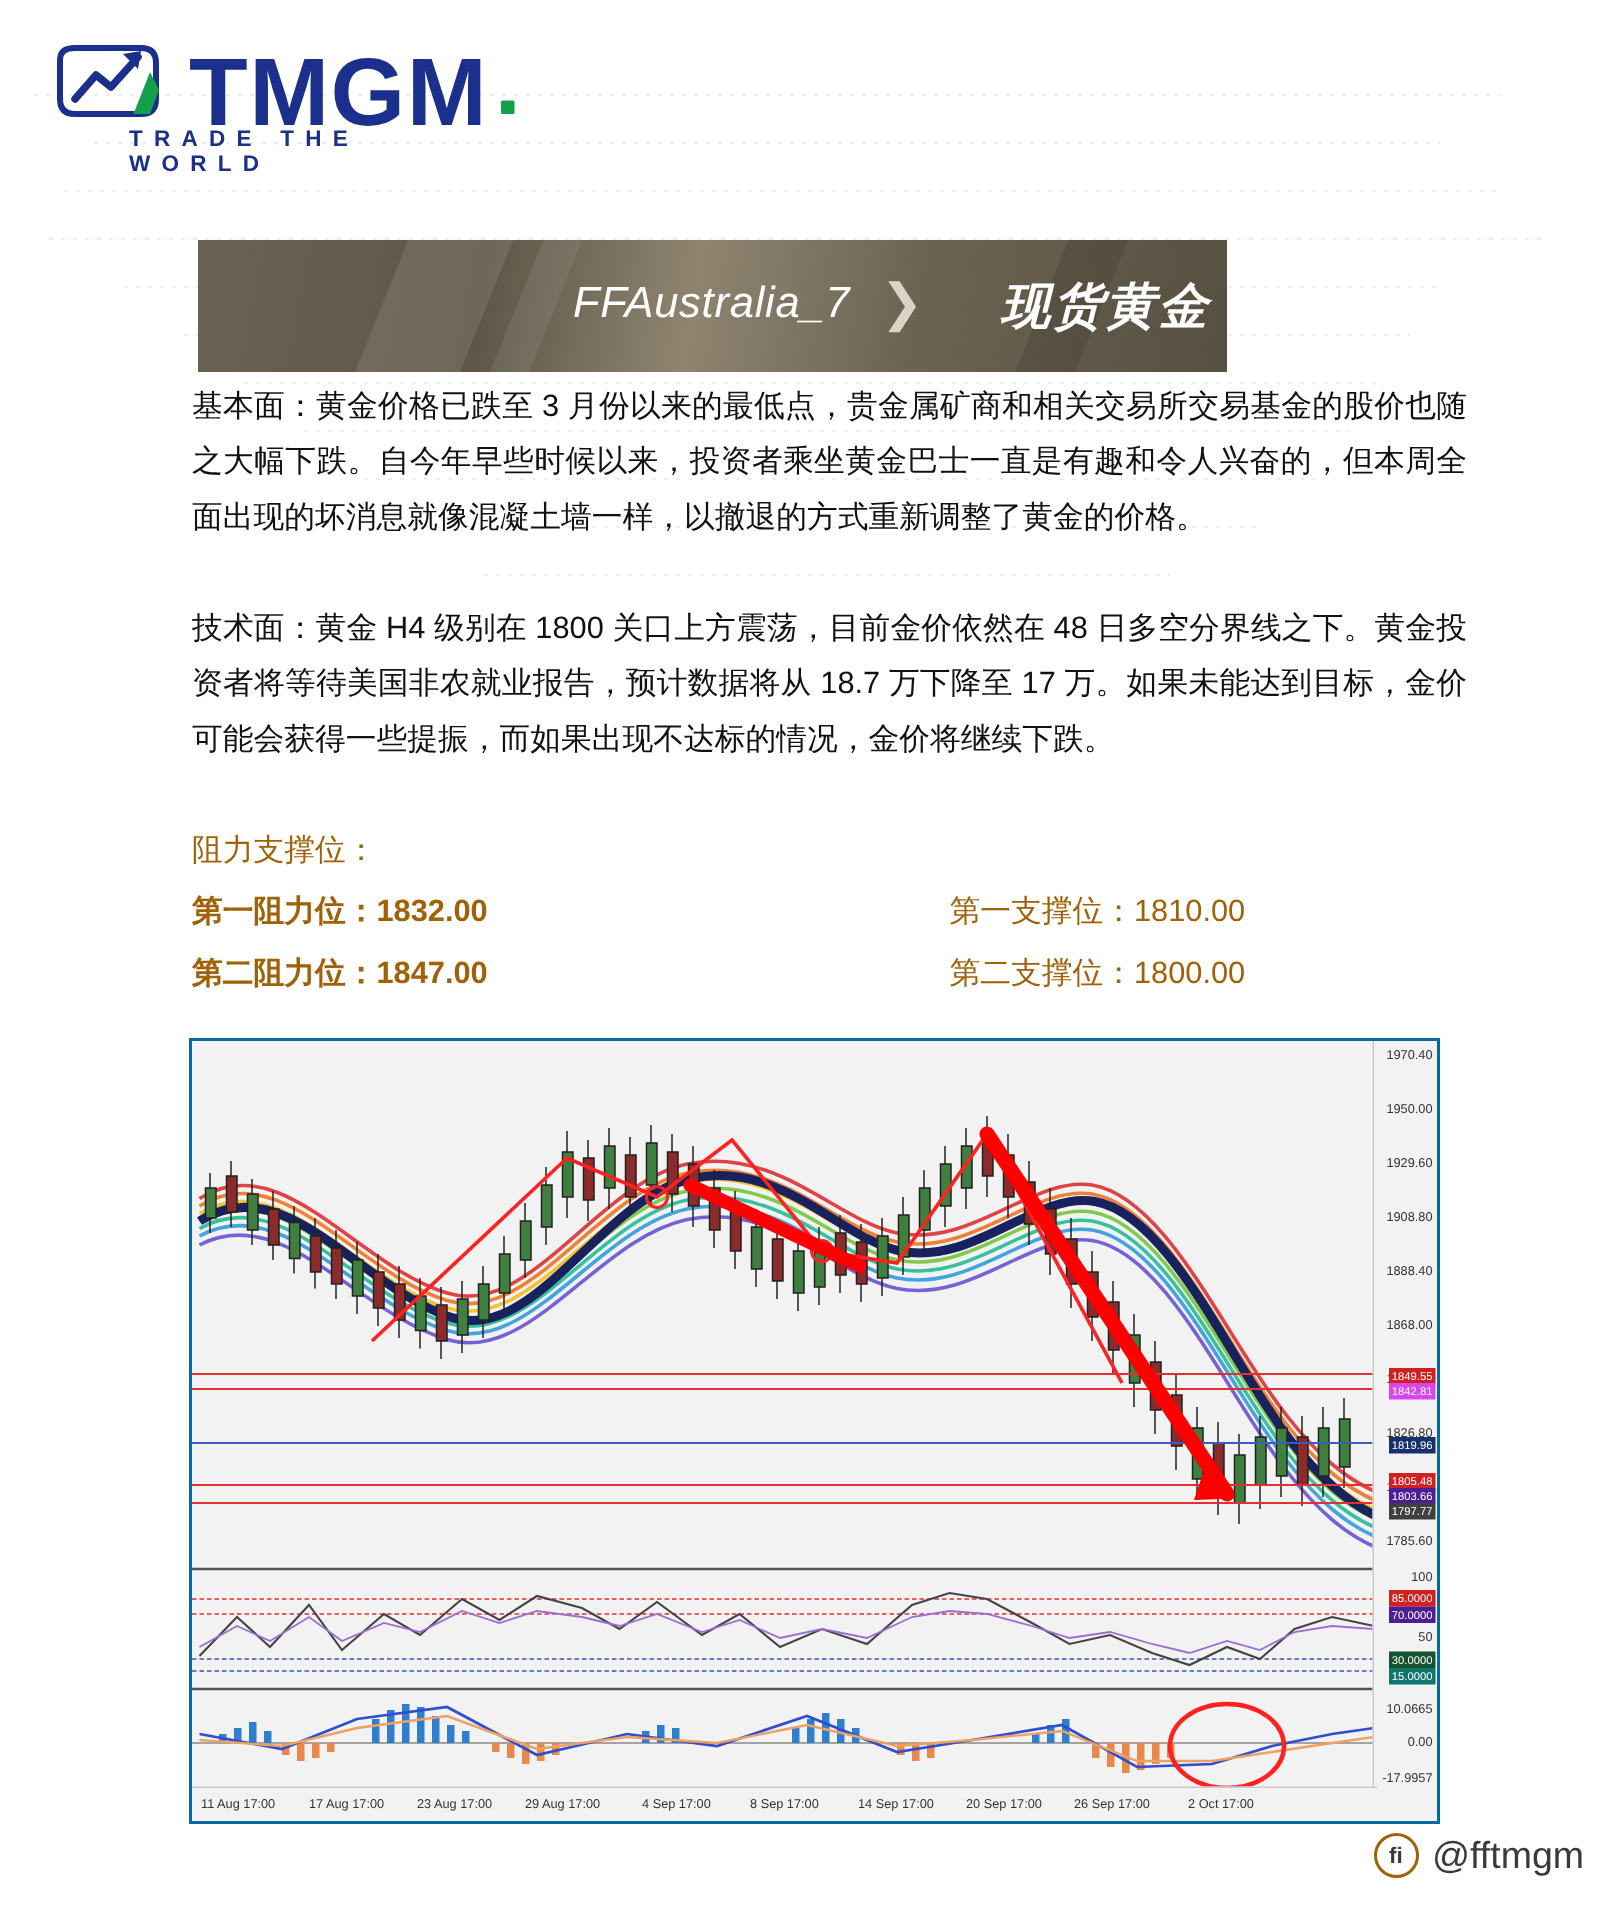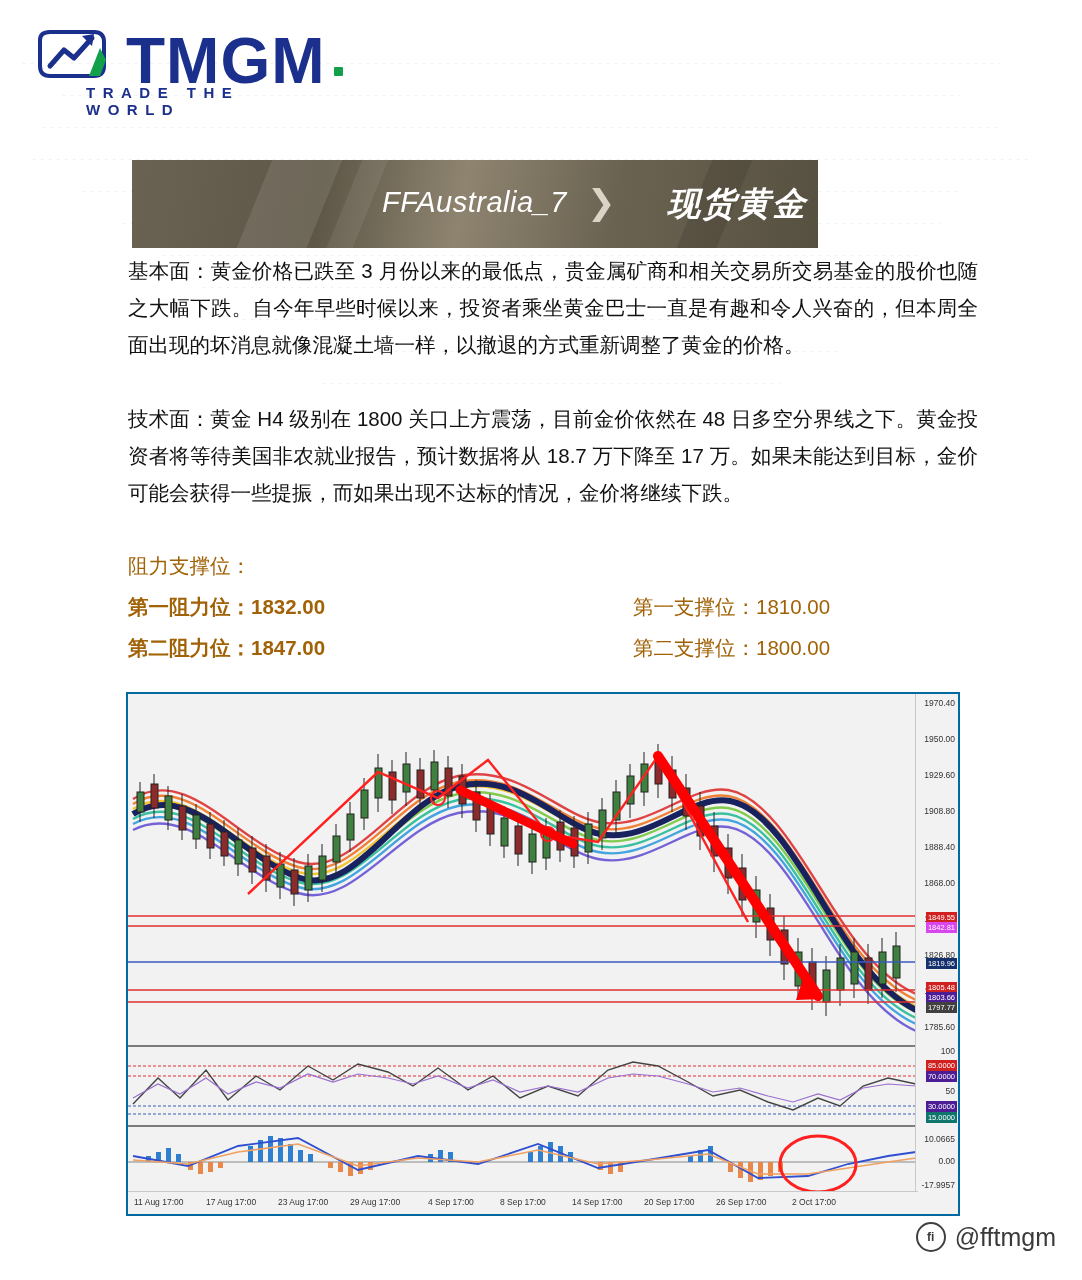--- a/index.html
+++ b/index.html
@@ -92,22 +92,22 @@
     position:absolute;left:0;bottom:0;width:790px;height:22px;background:#f2f2f2;
     border-top:1px solid #c9c9c9;
   }
   #xaxis .xt{position:absolute;top:5px;font-size:8.5px;color:#333;white-space:nowrap;}
   
   #wm{
     position:absolute;right:26px;bottom:28px;display:flex;align-items:center;gap:9px;
     color:#3a3a3a;font-size:25px;
   }
   #wm .circle{
-    width:26px;height:26px;border:2px solid #404040;border-radius:50%;
-    display:flex;align-items:center;justify-content:center;font-size:12px;font-weight:bold;
+    width:26px;height:26px;border:2px solid #a16207;border-radius:50%;
+    display:flex;align-items:center;justify-content:center;font-size:15px;font-weight:bold;
   }
 </style>
 </head>
 <body>
 
 <div id="bg-map">
     <div class="dotrow" style="top: 60px; left: 20px; width: 980px;"></div>
     <div class="dotrow" style="top: 92px; left: 60px; width: 900px;"></div>
     <div class="dotrow" style="top: 124px; left: 40px; width: 960px;"></div>
     <div class="dotrow" style="top: 156px; left: 30px; width: 1000px;"></div>
@@ -391,21 +391,21 @@
     <div class="tag" style="top:228px;background:#d946ef">1842.81</div>
     <div class="tag" style="top:264px;background:#16306e">1819.96</div>
     <div class="tag" style="top:288px;background:#d12020">1805.48</div>
     <div class="tag" style="top:298px;background:#4c1d95">1803.66</div>
     <div class="tag" style="top:308px;background:#404040">1797.77</div>
 
     <div class="t" style="top:352px">100</div>
     <div class="t" style="top:392px">50</div>
     <div class="tag" style="top:366px;background:#d12020">85.0000</div>
     <div class="tag" style="top:377px;background:#4c1d95">70.0000</div>
-    <div class="tag" style="top:407px;background:#4c1d95">30.0000</div>
+    <div class="tag" style="top:407px;background:#14532d">30.0000</div>
     <div class="tag" style="top:418px;background:#0f766e">15.0000</div>
 
     <div class="t" style="top:440px">10.0665</div>
     <div class="t" style="top:462px">0.00</div>
     <div class="t" style="top:486px">-17.9957</div>
   </div>
 
   <div id="xaxis">
     <div class="xt" style="left:6px">11 Aug 17:00</div>
     <div class="xt" style="left:78px">17 Aug 17:00</div>

